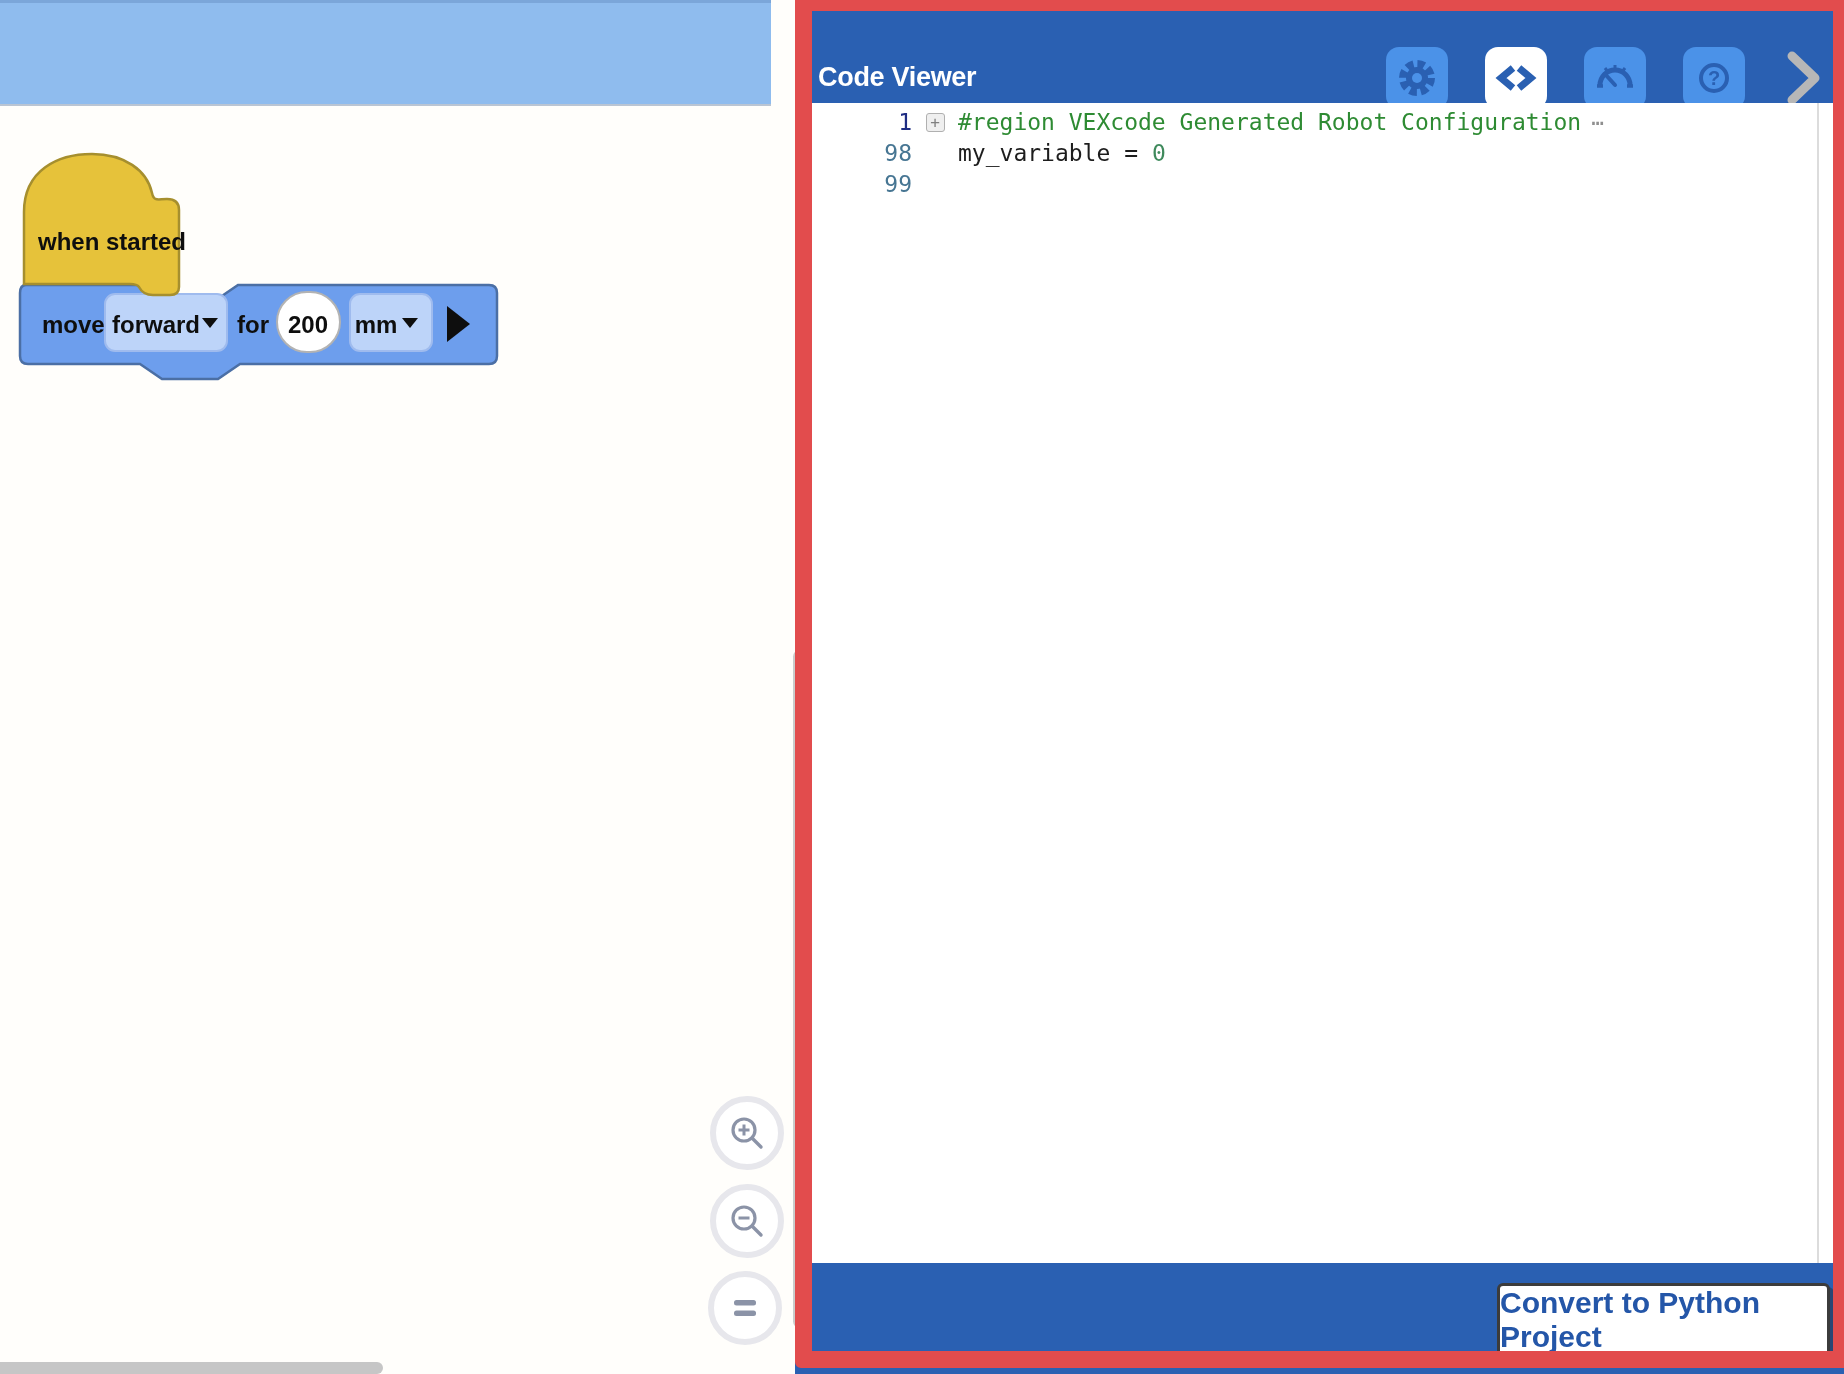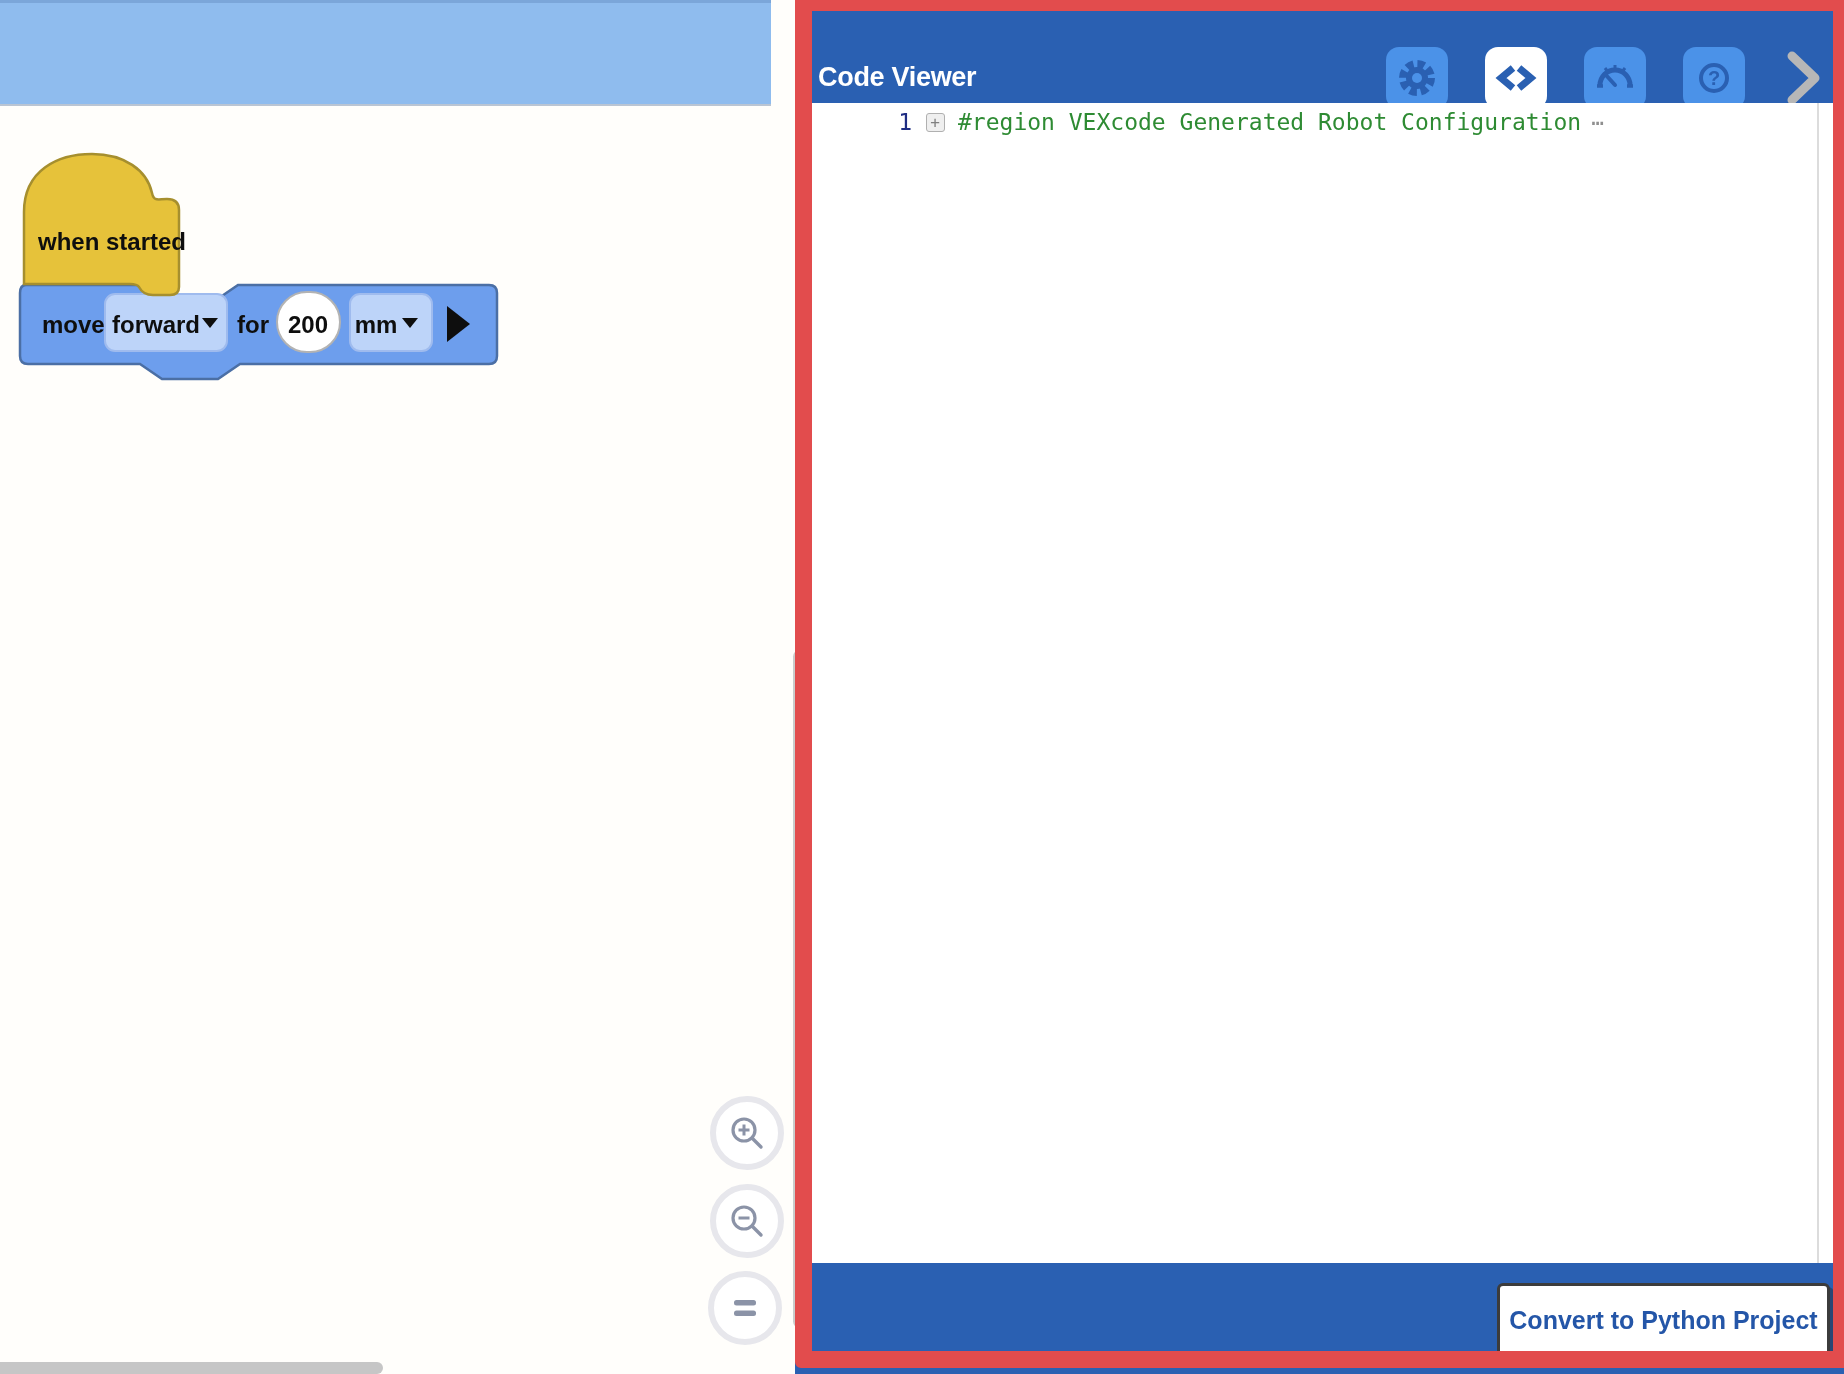--- a/index.html
+++ b/index.html
@@ -60,21 +60,21 @@
   .tok-comment{color:var(--comment_green);}
   .tok-number{color:var(--number_green);}
   .tok-object{color:var(--object_teal);}
   .tok-method{color:var(--method_brown);}
   .ellipsis{color:#8f8f8f;font-size:21px;margin-left:10px;letter-spacing:1px;cursor:pointer;}
   
   .panel-footer{position:absolute;left:0;right:0;top:1263px;bottom:0;background:var(--header_blue);}
   .convert-btn{
     position:absolute;left:702px;top:20px;width:333px;height:74px;background:#ffffff;
     border:3px solid #3c3c3c;border-radius:6px;box-shadow:4px 4px 0 rgba(40,40,40,0.45);
-    color:var(--convert_text);font-size:25px;font-weight:700;font-family:"Liberation Sans",sans-serif;
+    color:var(--convert_text);font-size:30px;font-weight:700;font-family:"Liberation Sans",sans-serif;
     display:flex;align-items:center;justify-content:center;cursor:pointer;box-sizing:border-box;
   }
   
   .highlight-frame{
     position:absolute;left:795px;top:-6px;width:1055px;height:1374px;
     border:17px solid var(--red);border-radius:6px;box-sizing:border-box;
     z-index:50;pointer-events:none;
   }
   svg{display:block;}
 </style>
@@ -187,20 +187,30 @@
 
   <div class="code-area">
     <div>
         <div class="code-row">
           <span class="ln active">1</span>
           <span class="fold-gap">
             <span class="fold-box">+</span>
           </span>
           <span class="code-text"><span class="tok-comment">#region VEXcode Generated Robot Configuration</span><span class="ellipsis">⋯</span></span>
         </div>
+        <div class="code-row">
+          <span class="ln">98</span>
+          <span class="fold-gap"></span>
+          <span class="code-text"><span class="tok-plain">my_variable = </span><span class="tok-number">0</span></span>
+        </div>
+        <div class="code-row">
+          <span class="ln">99</span>
+          <span class="fold-gap"></span>
+          <span class="code-text"></span>
+        </div>
       </div>
     <div class="code-rule"></div>
   </div>
 
   <div class="panel-footer">
     <div class="convert-btn">Convert to Python Project</div>
   </div>
 </div>
 
 <div class="highlight-frame"></div>

